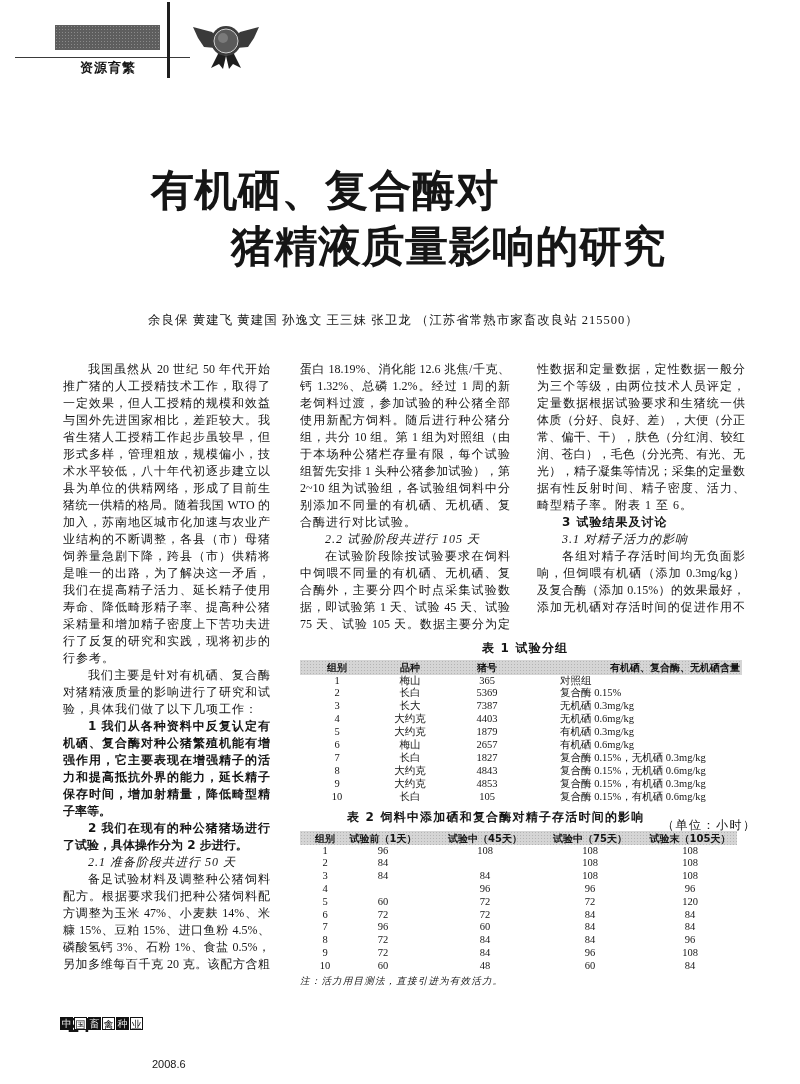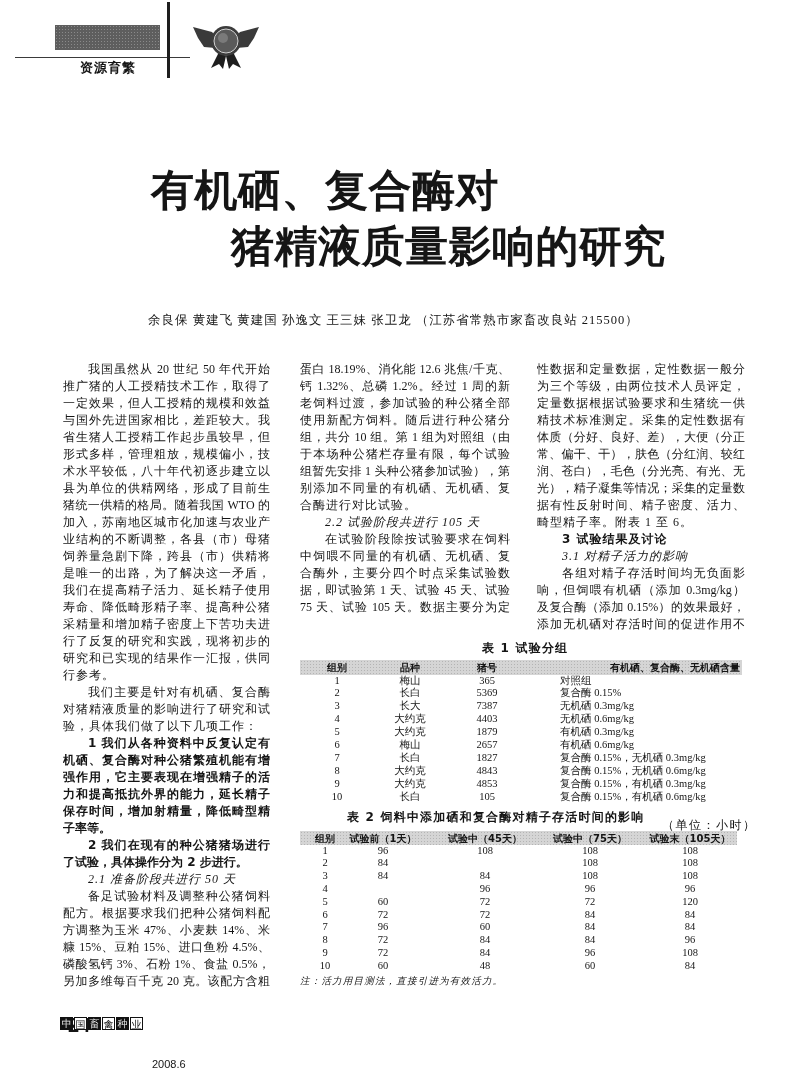--- a/index.html
+++ b/index.html
@@ -138,21 +138,20 @@
   <div class="ln j">县为单位的供精网络，形成了目前生</div>
   <div class="ln j">猪统一供精的格局。随着我国 WTO 的</div>
   <div class="ln j">加入，苏南地区城市化加速与农业产</div>
   <div class="ln j">业结构的不断调整，各县（市）母猪</div>
   <div class="ln j">饲养量急剧下降，跨县（市）供精将</div>
   <div class="ln j">是唯一的出路，为了解决这一矛盾，</div>
   <div class="ln j">我们在提高精子活力、延长精子使用</div>
   <div class="ln j">寿命、降低畸形精子率、提高种公猪</div>
   <div class="ln j">采精量和增加精子密度上下苦功夫进</div>
   <div class="ln j">行了反复的研究和实践，现将初步的</div>
-  <div class="ln j">研究和已实现的结果作一汇报，供同</div>
   <div class="ln last">行参考。</div>
   <div class="ln j ind">我们主要是针对有机硒、复合酶</div>
   <div class="ln j">对猪精液质量的影响进行了研究和试</div>
   <div class="ln last">验，具体我们做了以下几项工作：</div>
   <div class="ln j ind b">1 我们从各种资料中反复认定有</div>
   <div class="ln j b">机硒、复合酶对种公猪繁殖机能有增</div>
   <div class="ln j b">强作用，它主要表现在增强精子的活</div>
   <div class="ln j b">力和提高抵抗外界的能力，延长精子</div>
   <div class="ln j b">保存时间，增加射精量，降低畸型精</div>
   <div class="ln b">子率等。</div>
@@ -168,35 +167,35 @@
 </div>
 
 <div class="abs col col2">
   <div class="ln j">蛋白 18.19%、消化能 12.6 兆焦/千克、</div>
   <div class="ln j">钙 1.32%、总磷 1.2%。经过 1 周的新</div>
   <div class="ln j">老饲料过渡，参加试验的种公猪全部</div>
   <div class="ln j">使用新配方饲料。随后进行种公猪分</div>
   <div class="ln j">组，共分 10 组。第 1 组为对照组（由</div>
   <div class="ln j">于本场种公猪栏存量有限，每个试验</div>
   <div class="ln j">组暂先安排 1 头种公猪参加试验），第</div>
+  <div class="ln j">2~10 组为试验组，各试验组饲料中分</div>
   <div class="ln j">别添加不同量的有机硒、无机硒、复</div>
   <div class="ln last">合酶进行对比试验。</div>
   <div class="ln ind kai">2.2 试验阶段共进行 105 天</div>
   <div class="ln j ind">在试验阶段除按试验要求在饲料</div>
   <div class="ln j">中饲喂不同量的有机硒、无机硒、复</div>
   <div class="ln j">合酶外，主要分四个时点采集试验数</div>
   <div class="ln j">据，即试验第 1 天、试验 45 天、试验</div>
   <div class="ln j">75 天、试验 105 天。数据主要分为定</div>
 </div>
 
 <div class="abs col col3">
   <div class="ln j">性数据和定量数据，定性数据一般分</div>
   <div class="ln j">为三个等级，由两位技术人员评定，</div>
   <div class="ln j">定量数据根据试验要求和生猪统一供</div>
-  <div class="ln j">精技术标准测定。采集的定性数据有</div>
   <div class="ln j">体质（分好、良好、差），大便（分正</div>
   <div class="ln j">常、偏干、干），肤色（分红润、较红</div>
   <div class="ln j">润、苍白），毛色（分光亮、有光、无</div>
   <div class="ln j">光），精子凝集等情况；采集的定量数</div>
   <div class="ln j">据有性反射时间、精子密度、活力、</div>
   <div class="ln last">畸型精子率。附表 1 至 6。</div>
   <div class="ln ind sec">3 试验结果及讨论</div>
   <div class="ln ind kai">3.1 对精子活力的影响</div>
   <div class="ln j ind">各组对精子存活时间均无负面影</div>
   <div class="ln j">响，但饲喂有机硒（添加 0.3mg/kg）</div>

